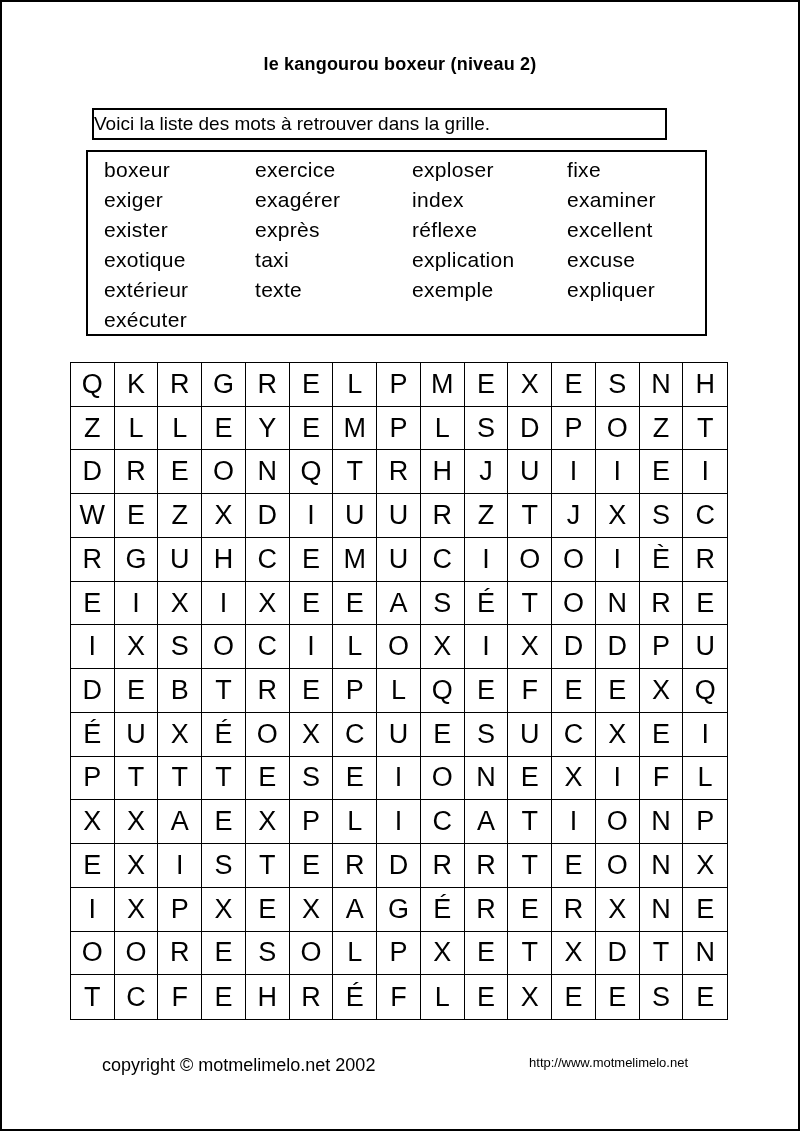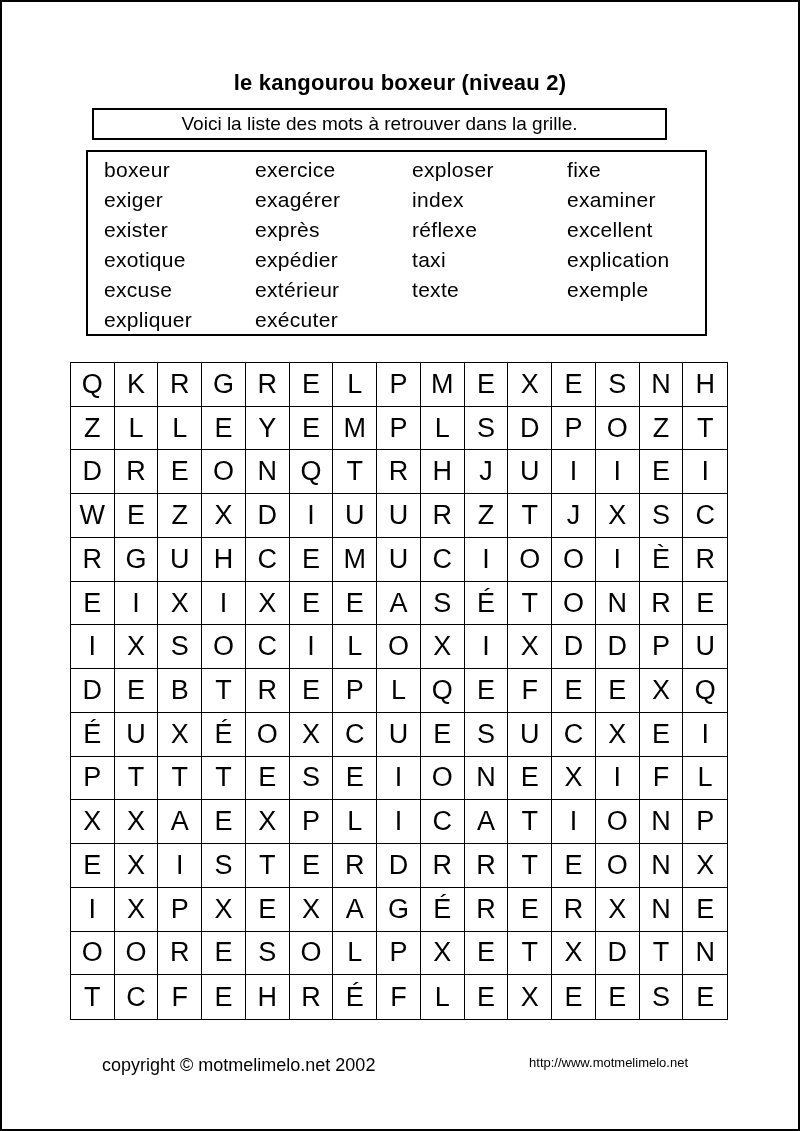--- a/index.html
+++ b/index.html
@@ -13,35 +13,34 @@
     font-family: "Liberation Sans", sans-serif;
     color: #000000;
     overflow: hidden;
   }
   .title {
     position: absolute;
     top: 52px;
     left: 0;
     width: 100%;
     text-align: center;
-    font-size: 22px;
+    font-size: 18px;
     font-weight: bold;
     letter-spacing: 0.2px;
-    margin-top: 16px;
   }
   .instruction-box {
     position: absolute;
     left: 90px;
     top: 106px;
     width: 575px;
     height: 32px;
     border: 2px solid #000000;
     display: flex;
     align-items: center;
-    justify-content: center;
+    justify-content: flex-start;
     font-size: 19px;
   }
   .word-list-box {
     position: absolute;
     left: 84px;
     top: 148px;
     width: 621px;
     height: 186px;
     border: 2px solid #000000;
     padding: 3px 0 0 16px;
@@ -105,21 +104,20 @@
       <div class="word-item">fixe</div>
       <div class="word-item">exiger</div>
       <div class="word-item">exagérer</div>
       <div class="word-item">index</div>
       <div class="word-item">examiner</div>
       <div class="word-item">exister</div>
       <div class="word-item">exprès</div>
       <div class="word-item">réflexe</div>
       <div class="word-item">excellent</div>
       <div class="word-item">exotique</div>
-      <div class="word-item">expédier</div>
       <div class="word-item">taxi</div>
       <div class="word-item">explication</div>
       <div class="word-item">excuse</div>
       <div class="word-item">extérieur</div>
       <div class="word-item">texte</div>
       <div class="word-item">exemple</div>
       <div class="word-item">expliquer</div>
       <div class="word-item">exécuter</div>
       <div class="word-item"></div>
     </div>

